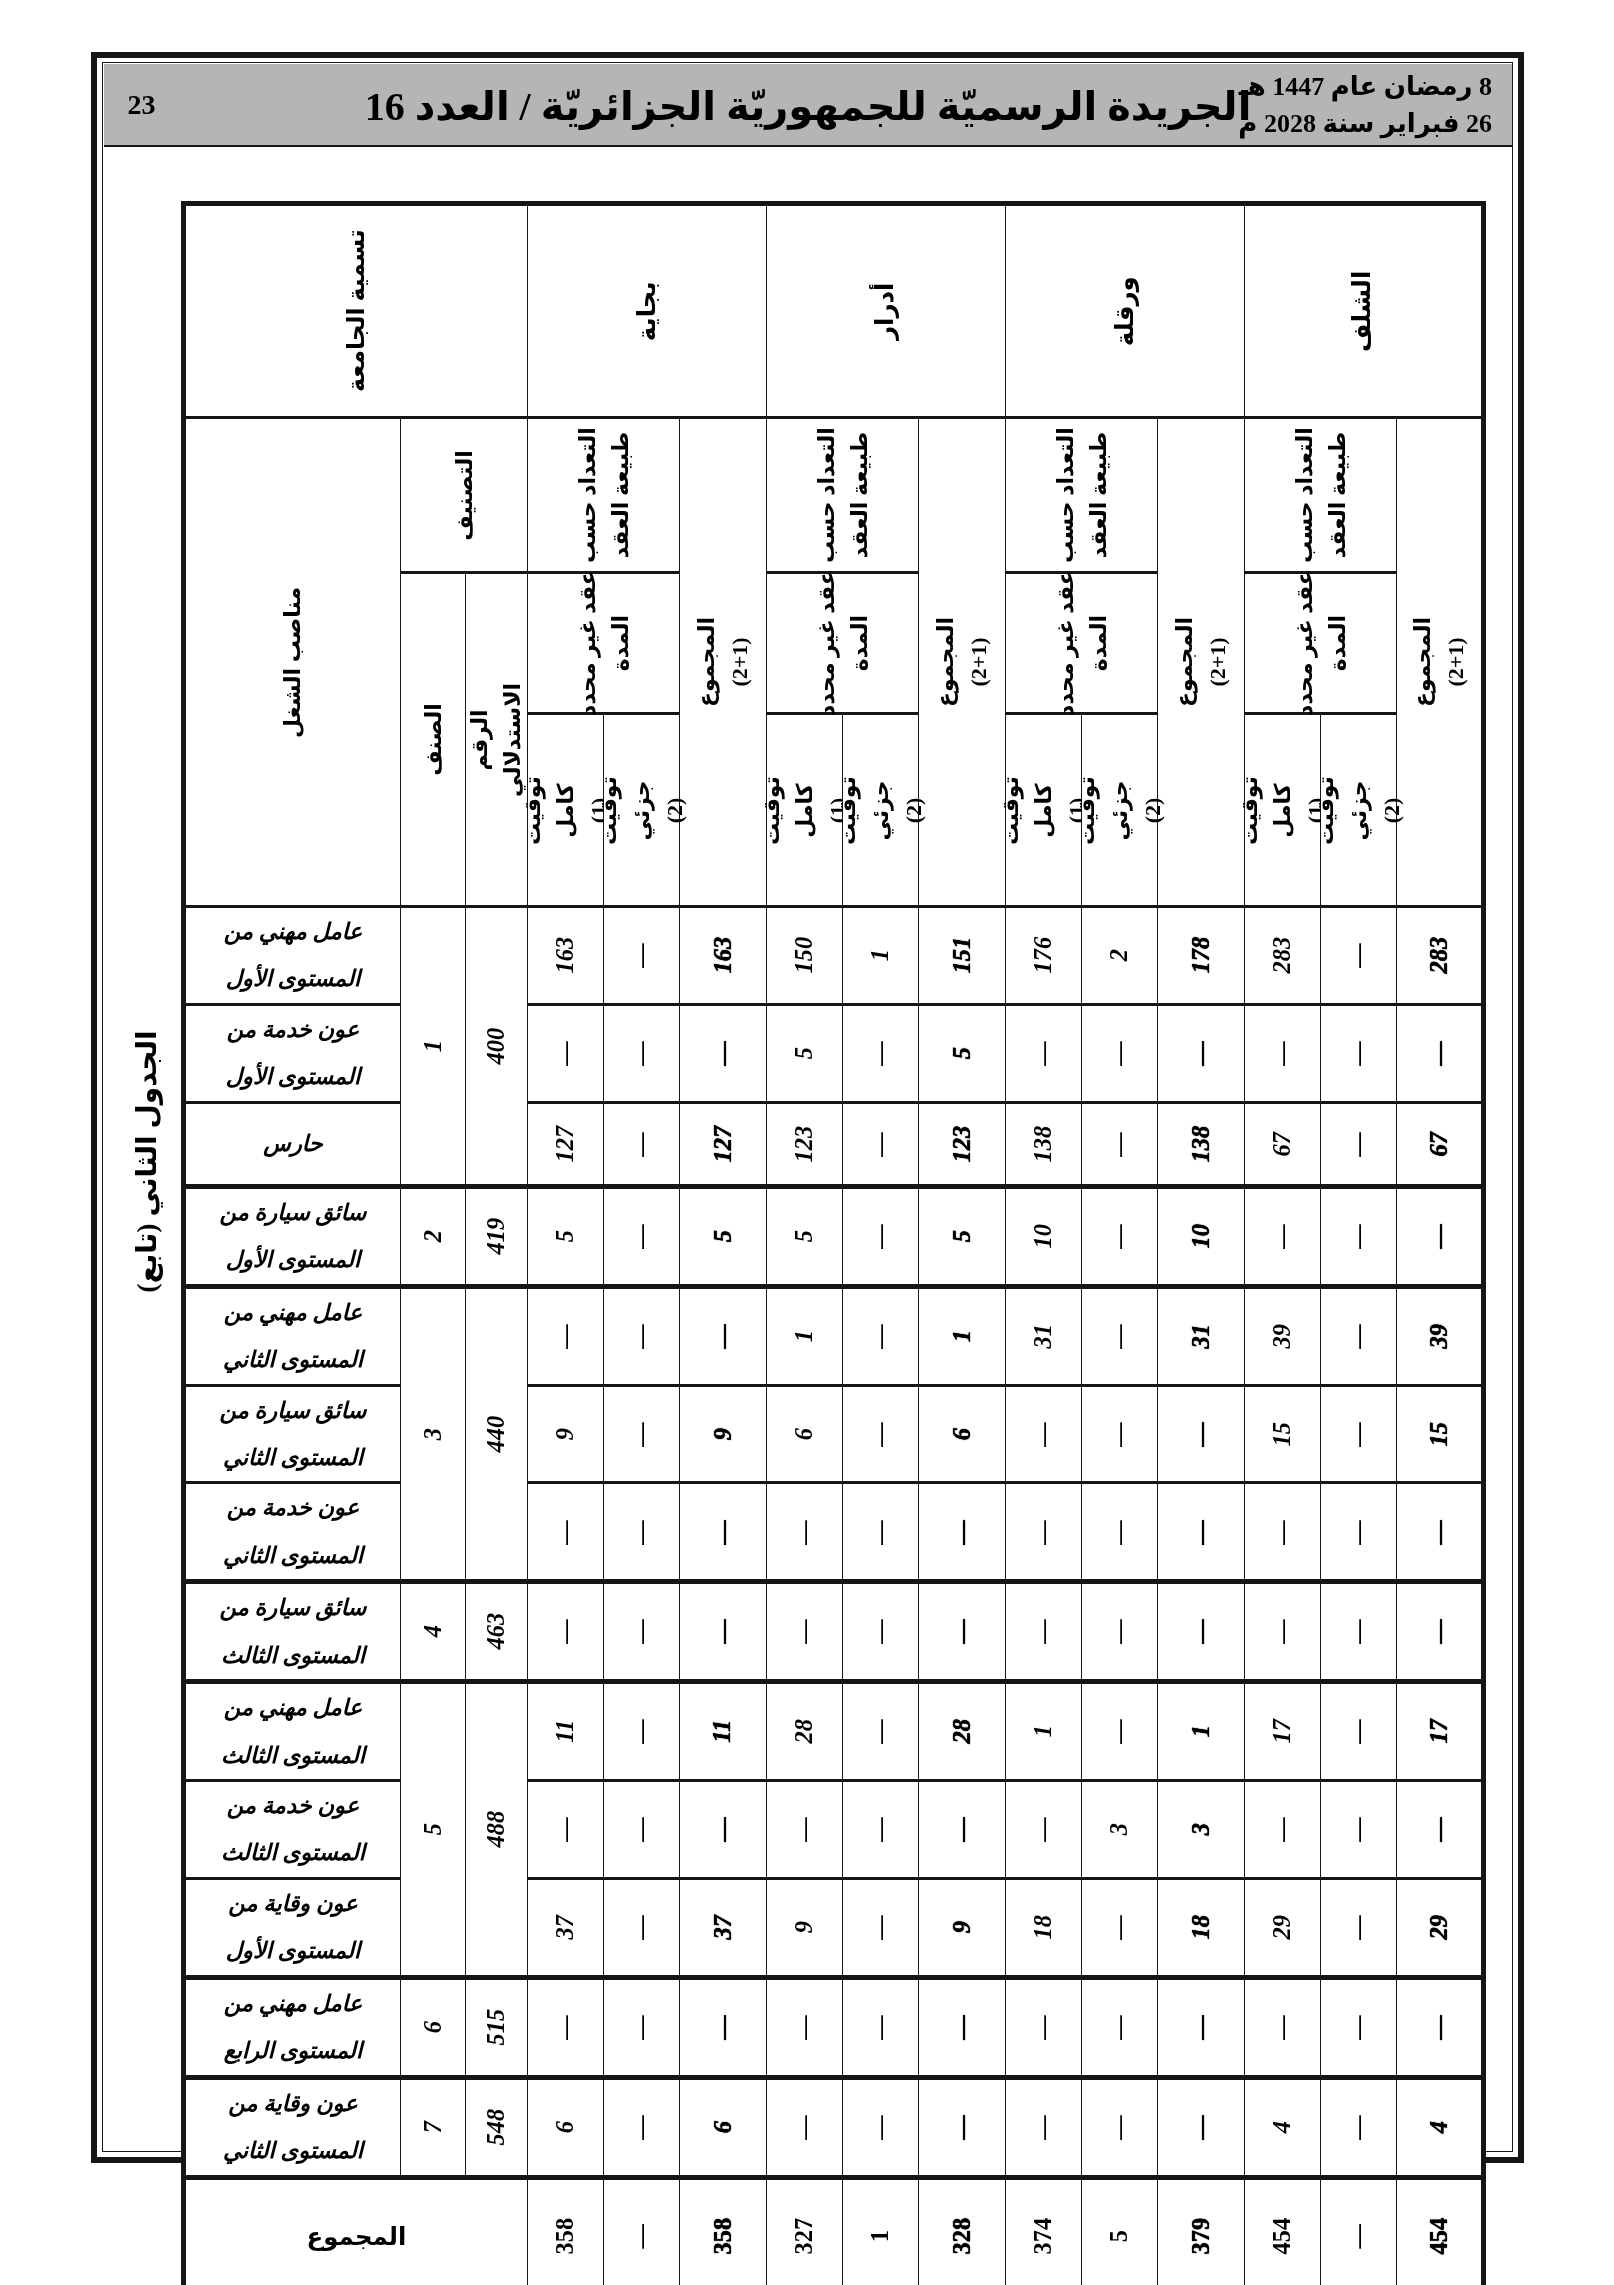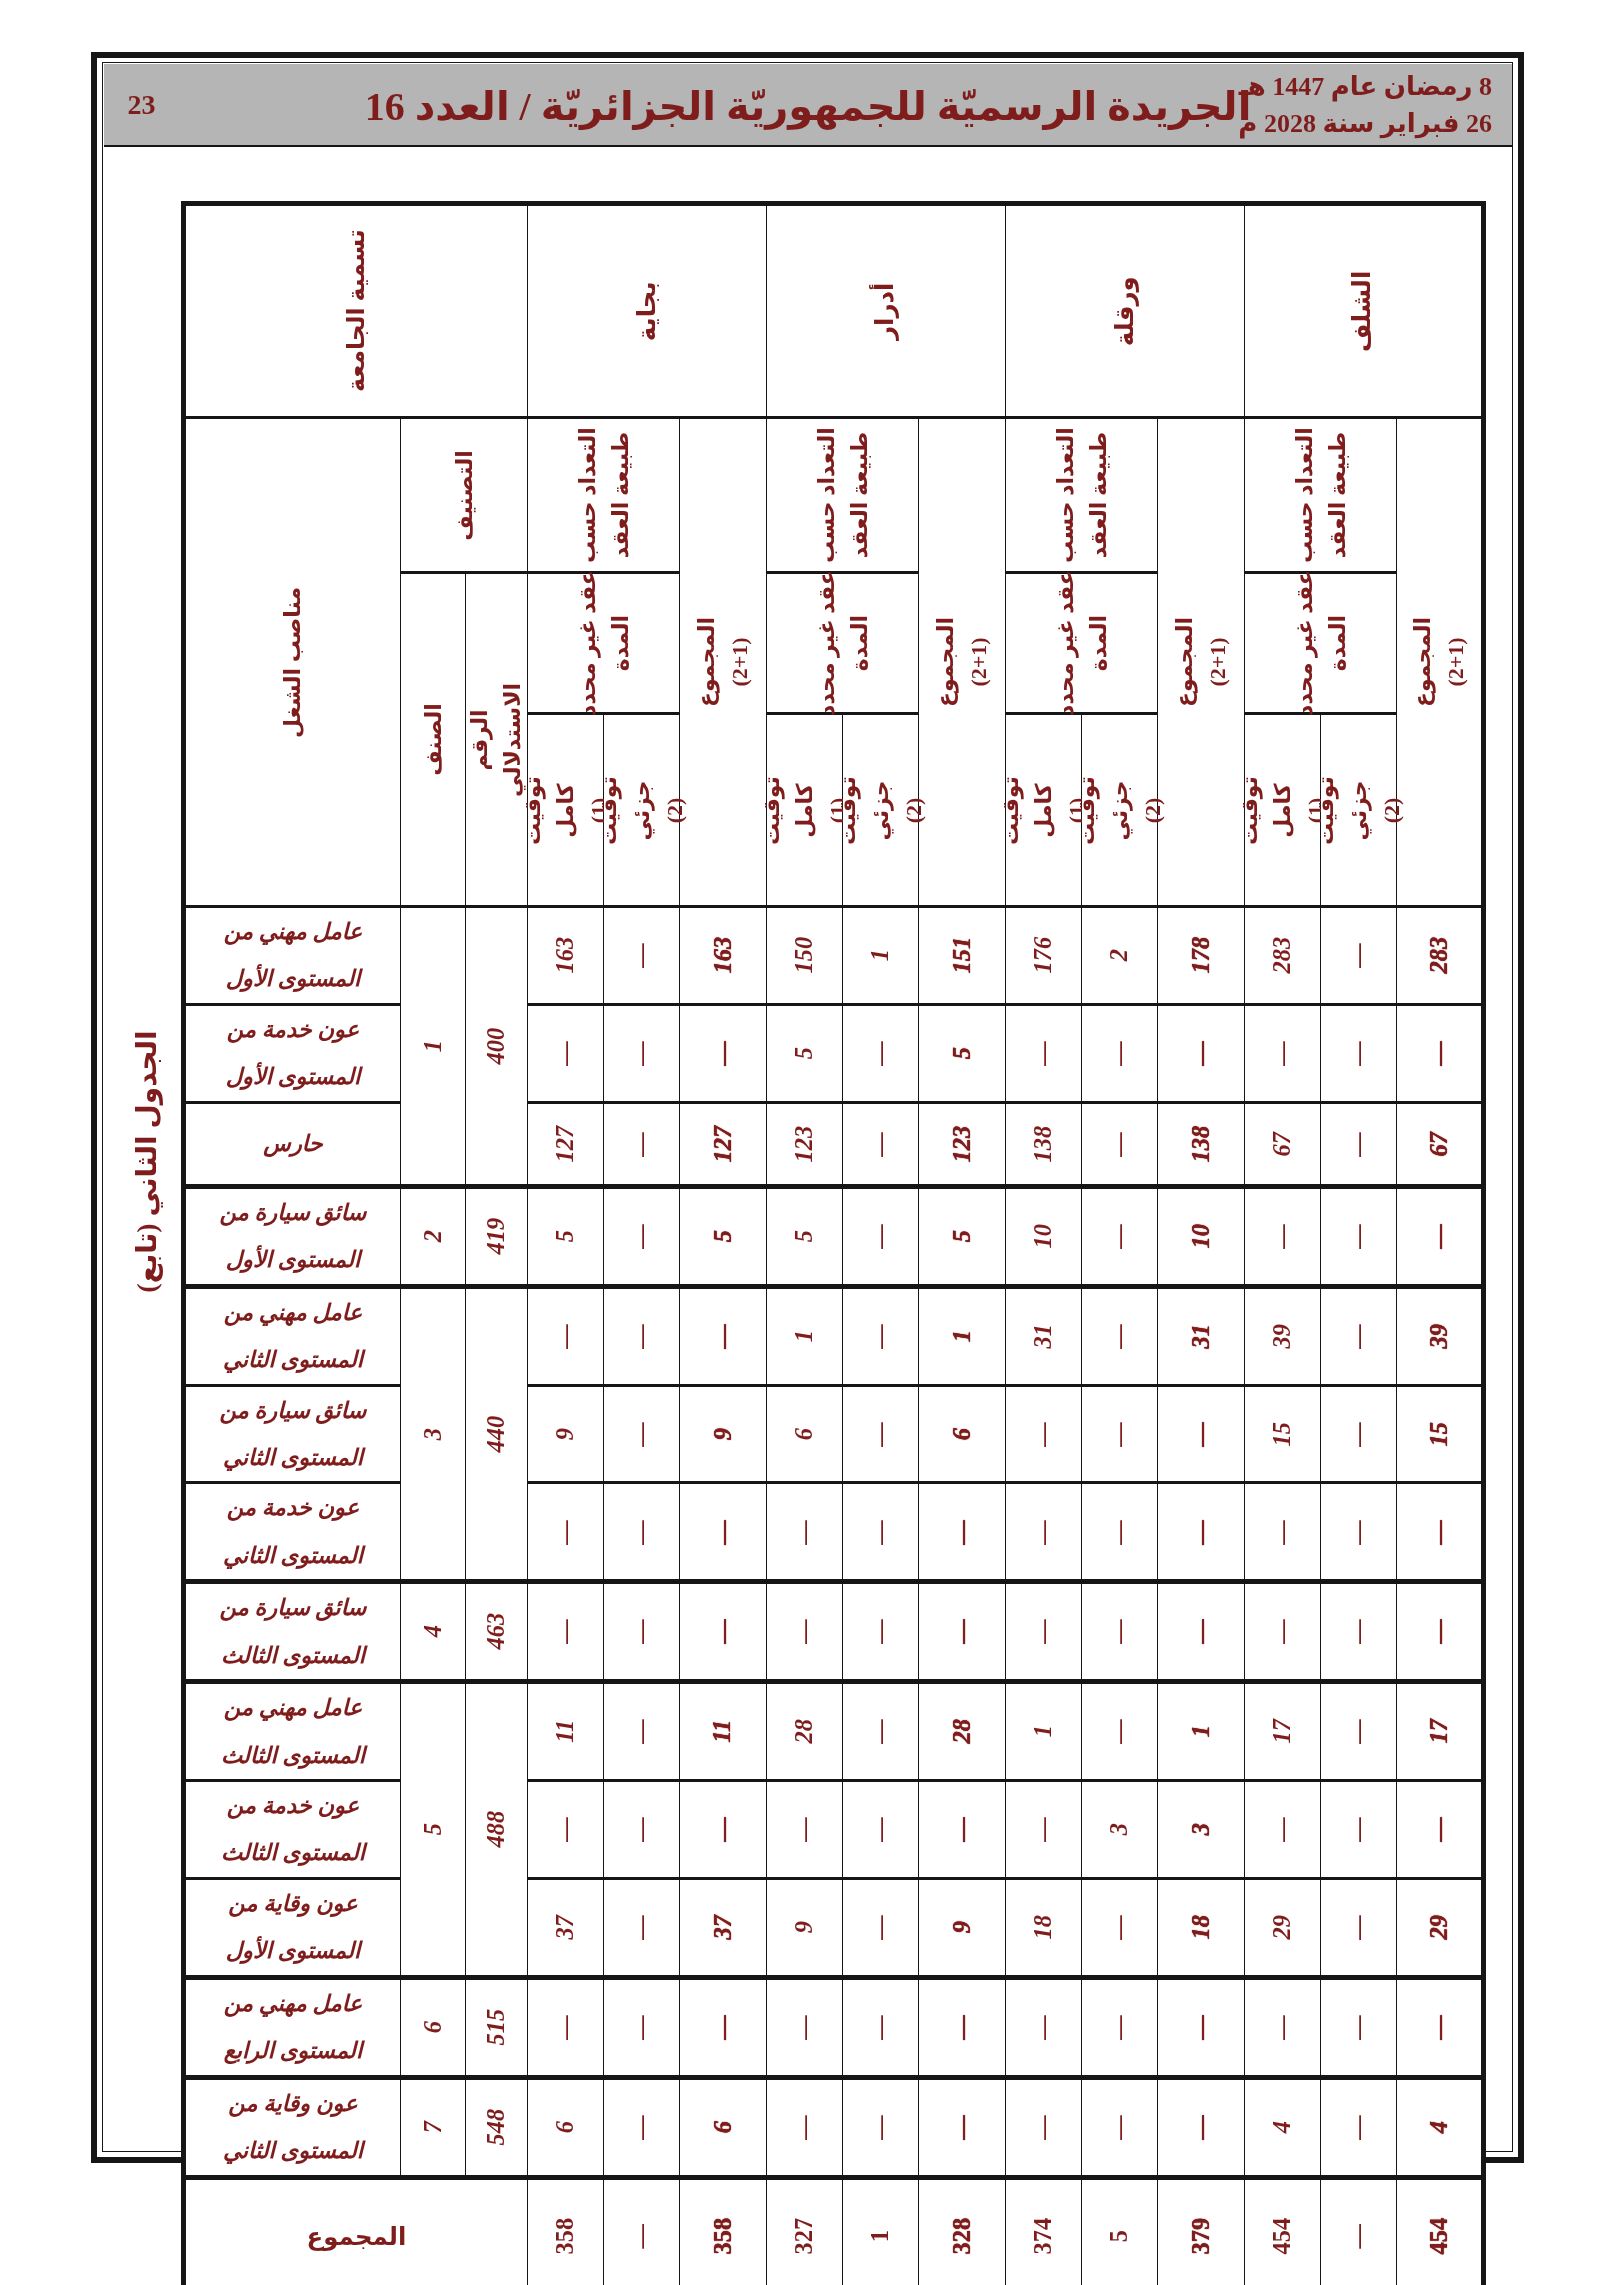--- a/index.html
+++ b/index.html
@@ -1,18 +1,18 @@
 <!DOCTYPE html>
 <html lang="ar" style="font-size:14.5px"><head>
 <meta charset="utf-8">
 <style>
   html,body{margin:0;padding:0;background:#ffffff;}
   .page{
     position:relative; width:1615px; height:2285px; background:#fff;
-    font-family:"Liberation Serif","DejaVu Sans",serif; color:#7f1d1d; overflow:hidden;
+    font-family:"Liberation Serif","DejaVu Sans",serif; color:#000000; overflow:hidden;
   }
   
   .frame-outer{position:absolute; left:91px; top:52px; width:1433px; height:2111px;
     border:6.3px solid #161616; box-sizing:border-box;}
   .frame-inner{position:absolute; left:102px; top:62px; width:1411px; height:2090px;
     border:1.8px solid #161616; box-sizing:border-box;}
   
   .band{position:absolute; left:104px; top:64px; width:1408px; height:81px;
     background:#b5b5b5; border-bottom:2.7px solid #161616;}
   .pagenum{position:absolute; left:23.5px; top:50%; transform:translateY(-50%);

